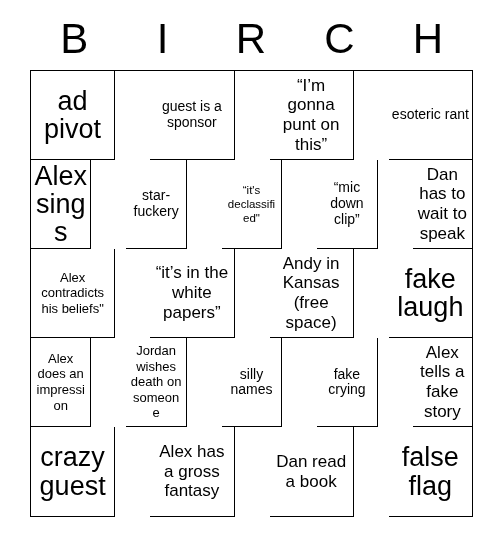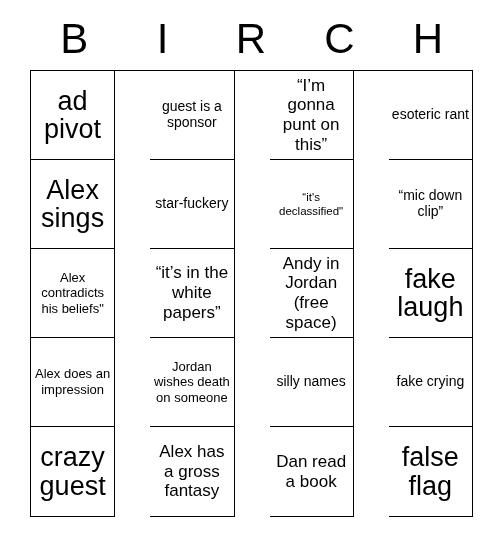--- a/index.html
+++ b/index.html
@@ -123,49 +123,55 @@
         </div>
       <div class="cell">
           <span class="cell-text fs-l">star-fuckery</span>
         </div>
       <div class="cell">
           <span class="cell-text fs-xs">“it's declassified"</span>
         </div>
       <div class="cell">
           <span class="cell-text fs-l">“mic down clip”</span>
         </div>
+      <div class="cell">
+          <span class="cell-text fs-m">Dan has to wait to speak</span>
+        </div>
     </div>
 
     <div class="grid-row">
       <div class="cell">
           <span class="cell-text fs-s">Alex contradicts his beliefs"</span>
         </div>
       <div class="cell">
           <span class="cell-text fs-m">“it’s in the white papers”</span>
         </div>
       <div class="cell">
-          <span class="cell-text fs-m">Andy in Jordan (free space)</span>
+          <span class="cell-text fs-m">Andy in Kansas (free space)</span>
         </div>
       <div class="cell">
           <span class="cell-text fs-xxl">fake laugh</span>
         </div>
     </div>
 
     <div class="grid-row">
       <div class="cell">
           <span class="cell-text fs-s">Alex does an impression</span>
         </div>
       <div class="cell">
           <span class="cell-text fs-s">Jordan wishes death on someone</span>
         </div>
       <div class="cell">
           <span class="cell-text fs-xl">silly names</span>
         </div>
       <div class="cell">
           <span class="cell-text fs-xl">fake crying</span>
+        </div>
+      <div class="cell">
+          <span class="cell-text fs-m">Alex tells a fake story</span>
         </div>
     </div>
 
     <div class="grid-row">
       <div class="cell">
           <span class="cell-text fs-xxl">crazy guest</span>
         </div>
       <div class="cell">
           <span class="cell-text fs-m">Alex has a gross fantasy</span>
         </div>

